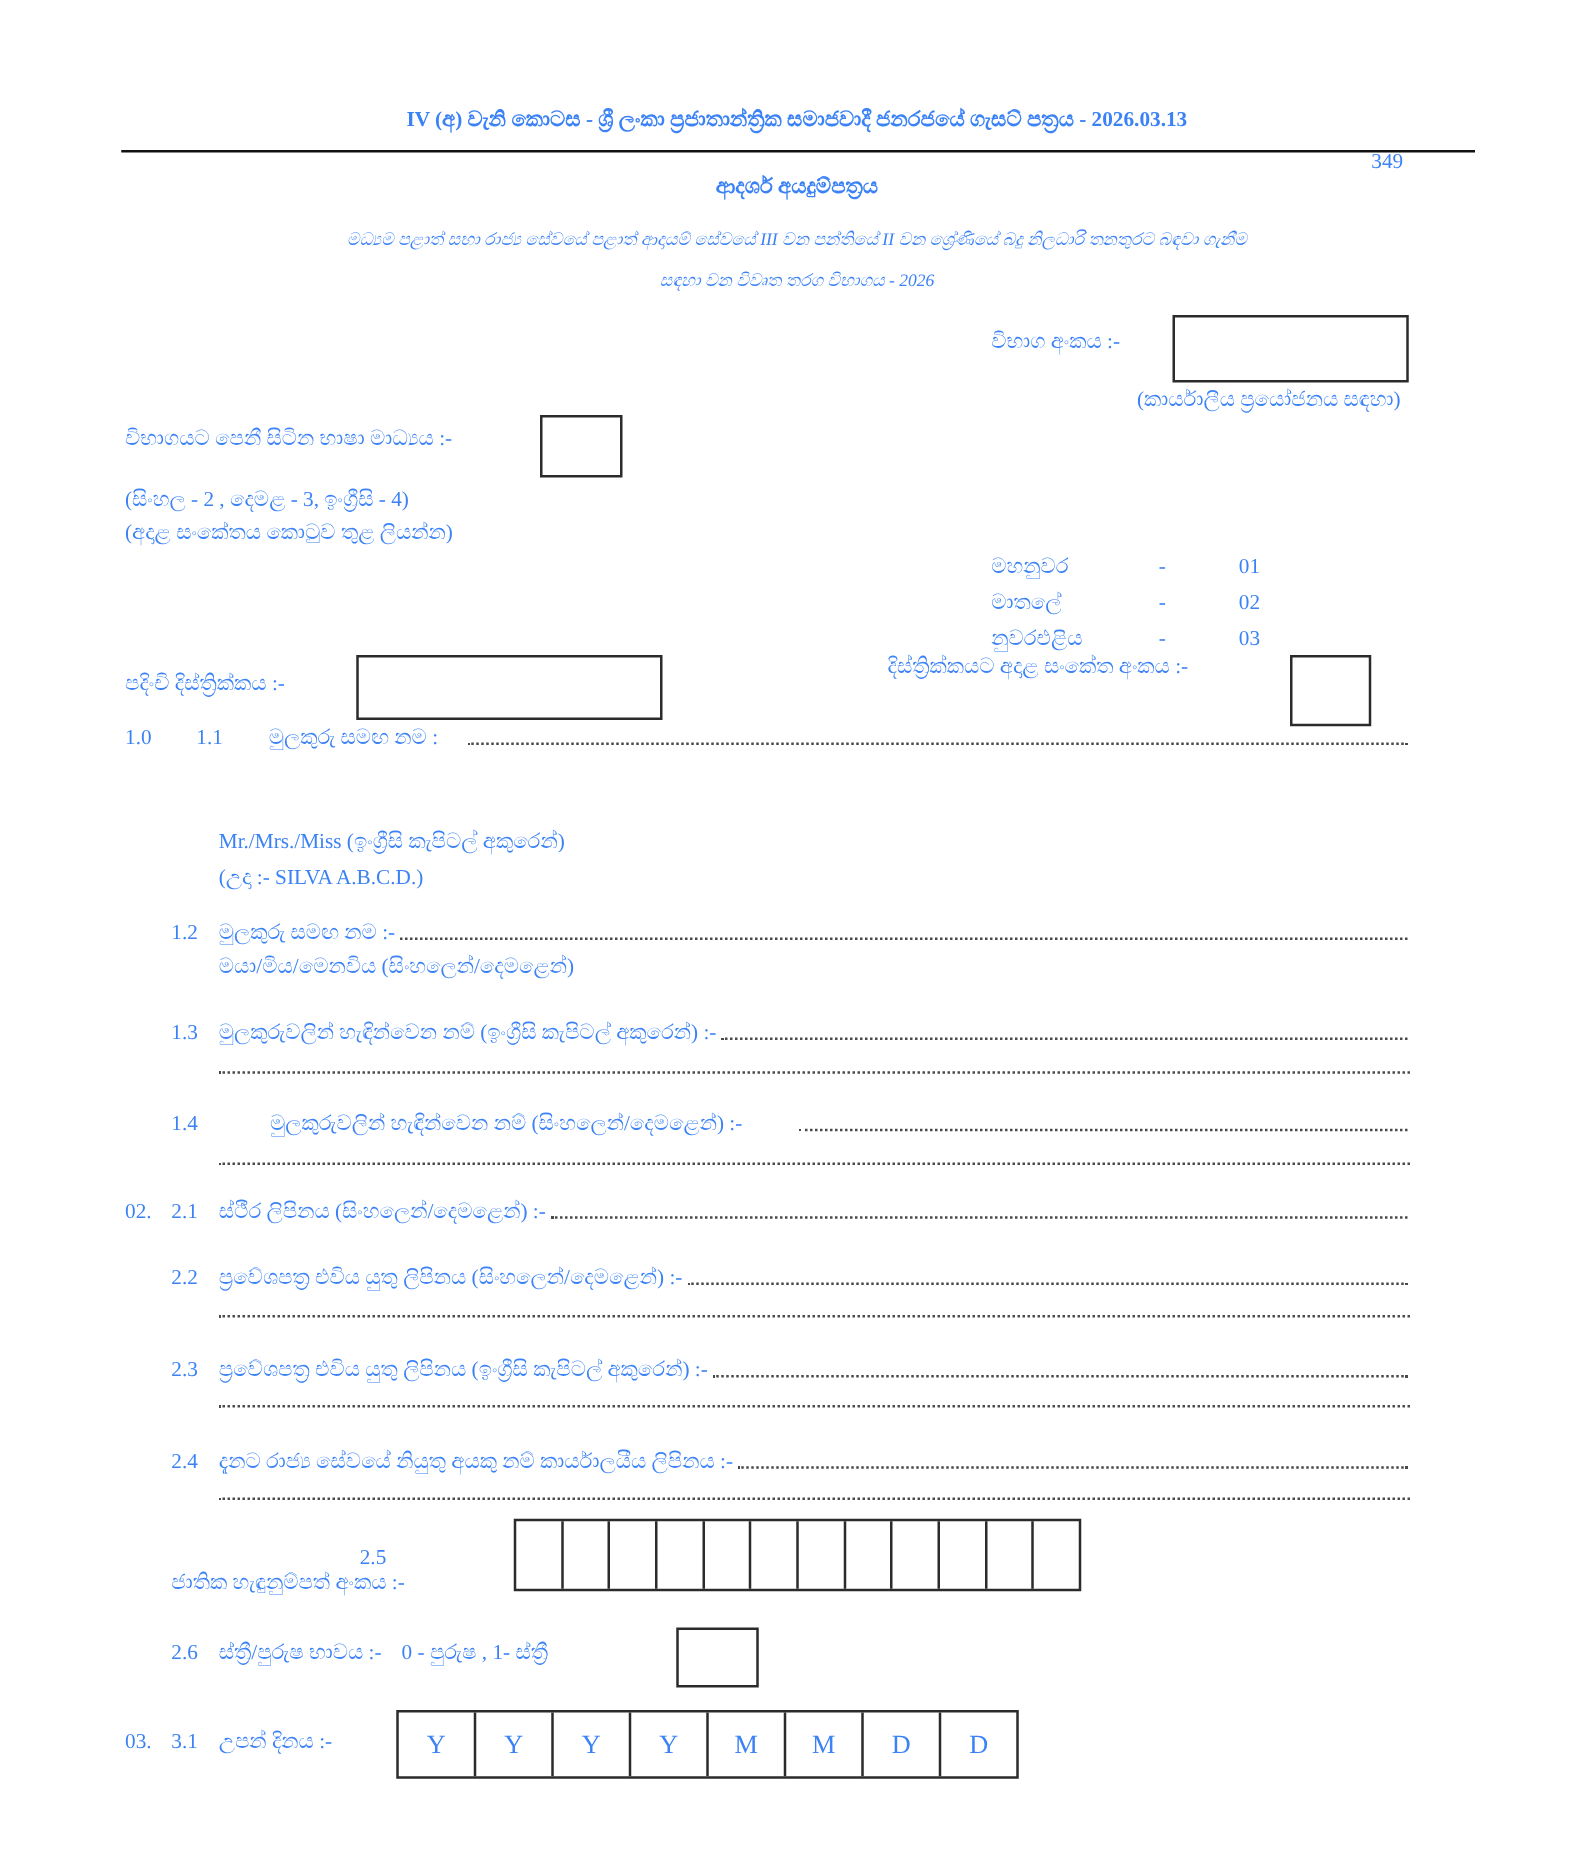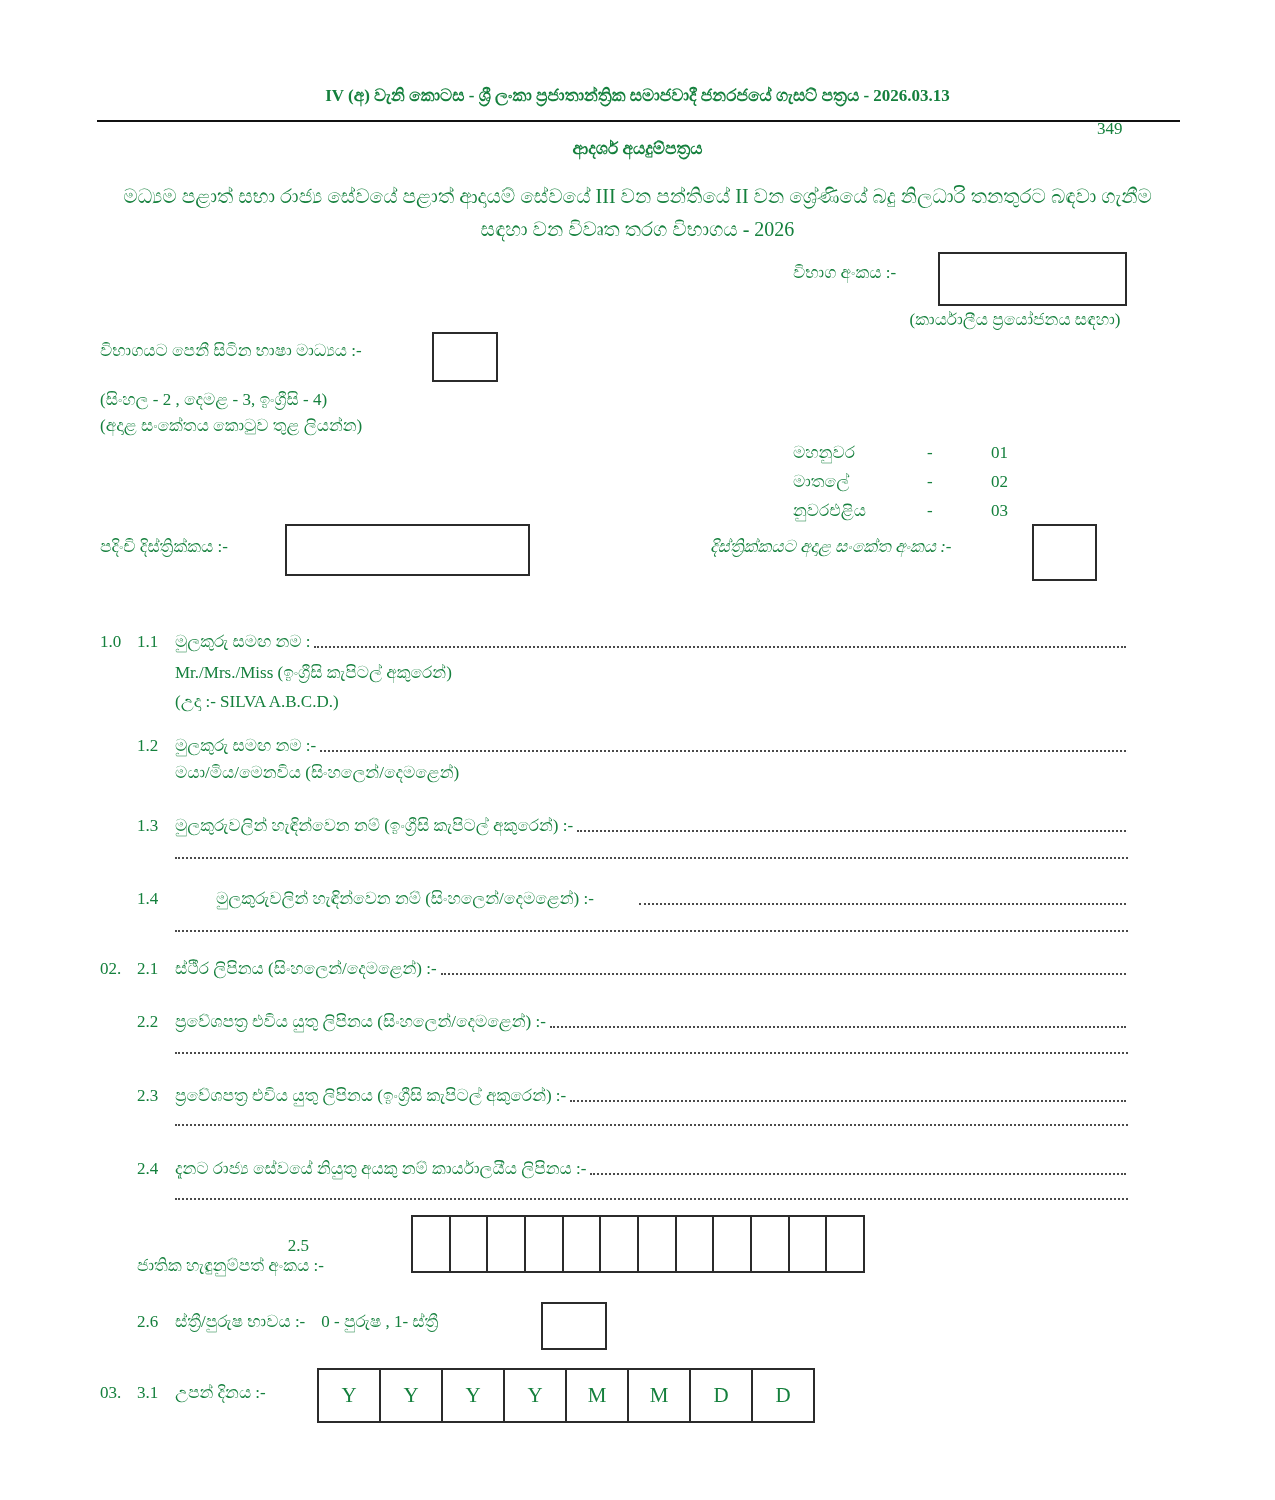--- a/index.html
+++ b/index.html
@@ -2,27 +2,27 @@
 <html><head>
 <meta charset="utf-8">
 <style>
   html,body{margin:0;padding:0;background:#e8e8e8;}
   .page{
     position:relative;
     width:1275px;height:1500px;
     margin:0 auto;
     background:#ffffff;
     font-family:"Liberation Serif","DejaVu Serif",serif;
-    color:#15803d;
+    color:#3b82f6;
     font-size:17px;
   }
   .abs{position:absolute;}
   .center{left:95px;width:1085px;text-align:center;}
   .bold{font-weight:bold;}
-  .italic{font-size:20px;}
+  .italic{font-style:italic;font-size:14px;}
   .rule{left:97px;width:1083px;height:0;border-top:2px solid #111;}
   .box{border:2px solid #2b2b2b;background:#fff;}
   .row{display:flex;align-items:flex-end;right:147px;white-space:nowrap;}
   .n1{flex:none;width:37px;}
   .n2{flex:none;width:38px;}
   .lbl{flex:none;padding-right:2px;}
   .leader{flex:1 1 auto;border-bottom:2px dotted #4a4a4a;margin:0 2px 4px 2px;min-width:30px;}
   .dotline{height:0;border-top:2px dotted #4a4a4a;right:147px;}
   .grid{display:flex;border:2px solid #2b2b2b;background:#fff;}
   .cell{flex:1 1 0;border-right:2px solid #2b2b2b;display:flex;align-items:center;justify-content:center;font-size:21px;}
@@ -68,24 +68,24 @@
     </div>
     <div class="drow">
       <span class="dname">නුවරඑළිය</span>
       <span class="ddash">-</span>
       <span class="dcode">03</span>
     </div>
   </div>
 
   <div class="abs" style="top:537px;left:100px;">පදිංචි දිස්ත්‍රික්කය  :-</div>
   <div class="abs box" style="top:524px;left:285px;width:241px;height:48px;"></div>
-  <div class="abs" style="top:537px;left:710px;font-style:italic;">දිස්ත්‍රික්කයට අදාළ සංකේත අංකය  :-</div>
+  <div class="abs" style="top:523px;left:710px;">දිස්ත්‍රික්කයට අදාළ සංකේත අංකය  :-</div>
   <div class="abs box" style="top:524px;left:1032px;width:61px;height:53px;"></div>
 
-  <div class="abs row" style="top:632px;left:100px;">
+  <div class="abs row" style="top:580px;left:100px;gap:20px;">
     <span class="n1">1.0</span>
     <span class="n2">1.1</span>
     <span class="lbl">මුලකුරු සමඟ නම :</span>
     <span class="leader"></span>
   </div>
   <div class="abs" style="top:663px;left:175px;">Mr./Mrs./Miss (ඉංග්‍රීසි කැපිටල් අකුරෙන්)</div>
   <div class="abs" style="top:692px;left:175px;">(උදා :-  SILVA  A.B.C.D.)</div>
 
   <div class="abs row" style="top:736px;left:137px;">
     <span class="n2">1.2</span>

